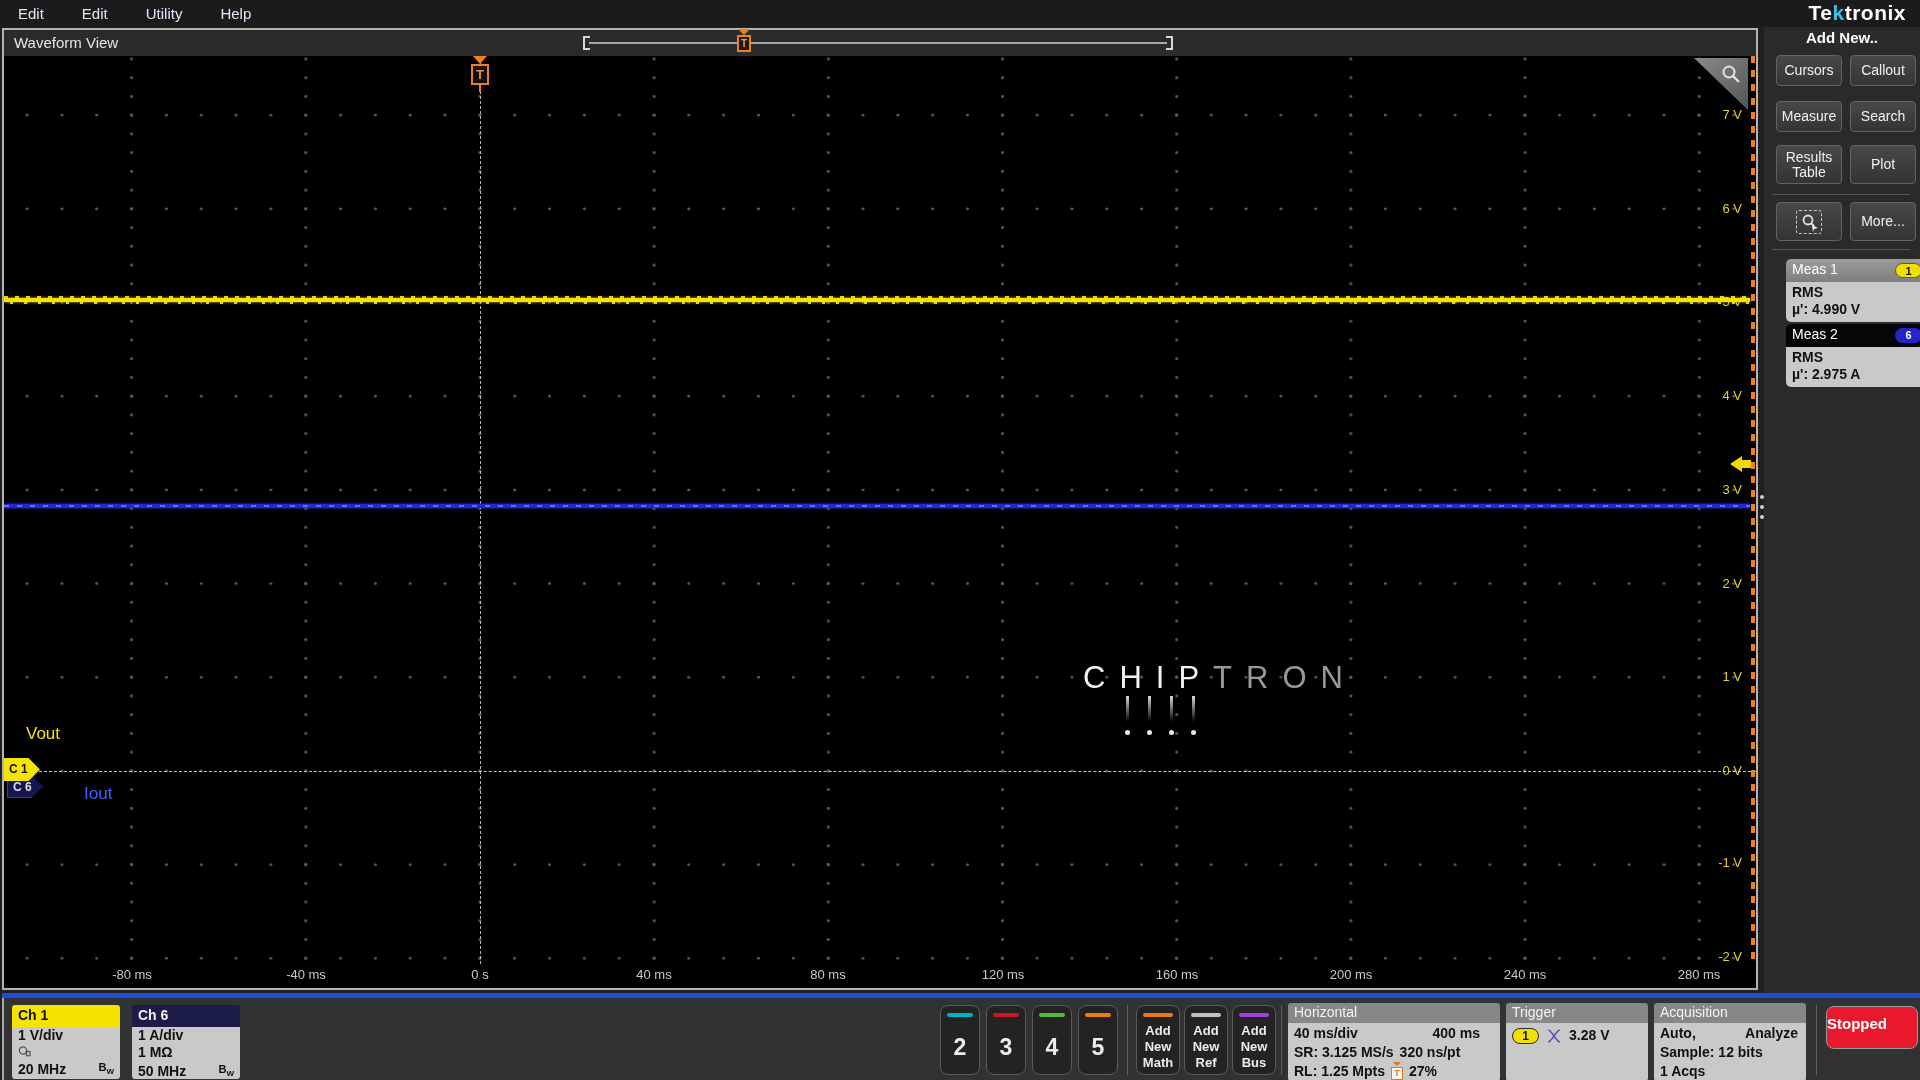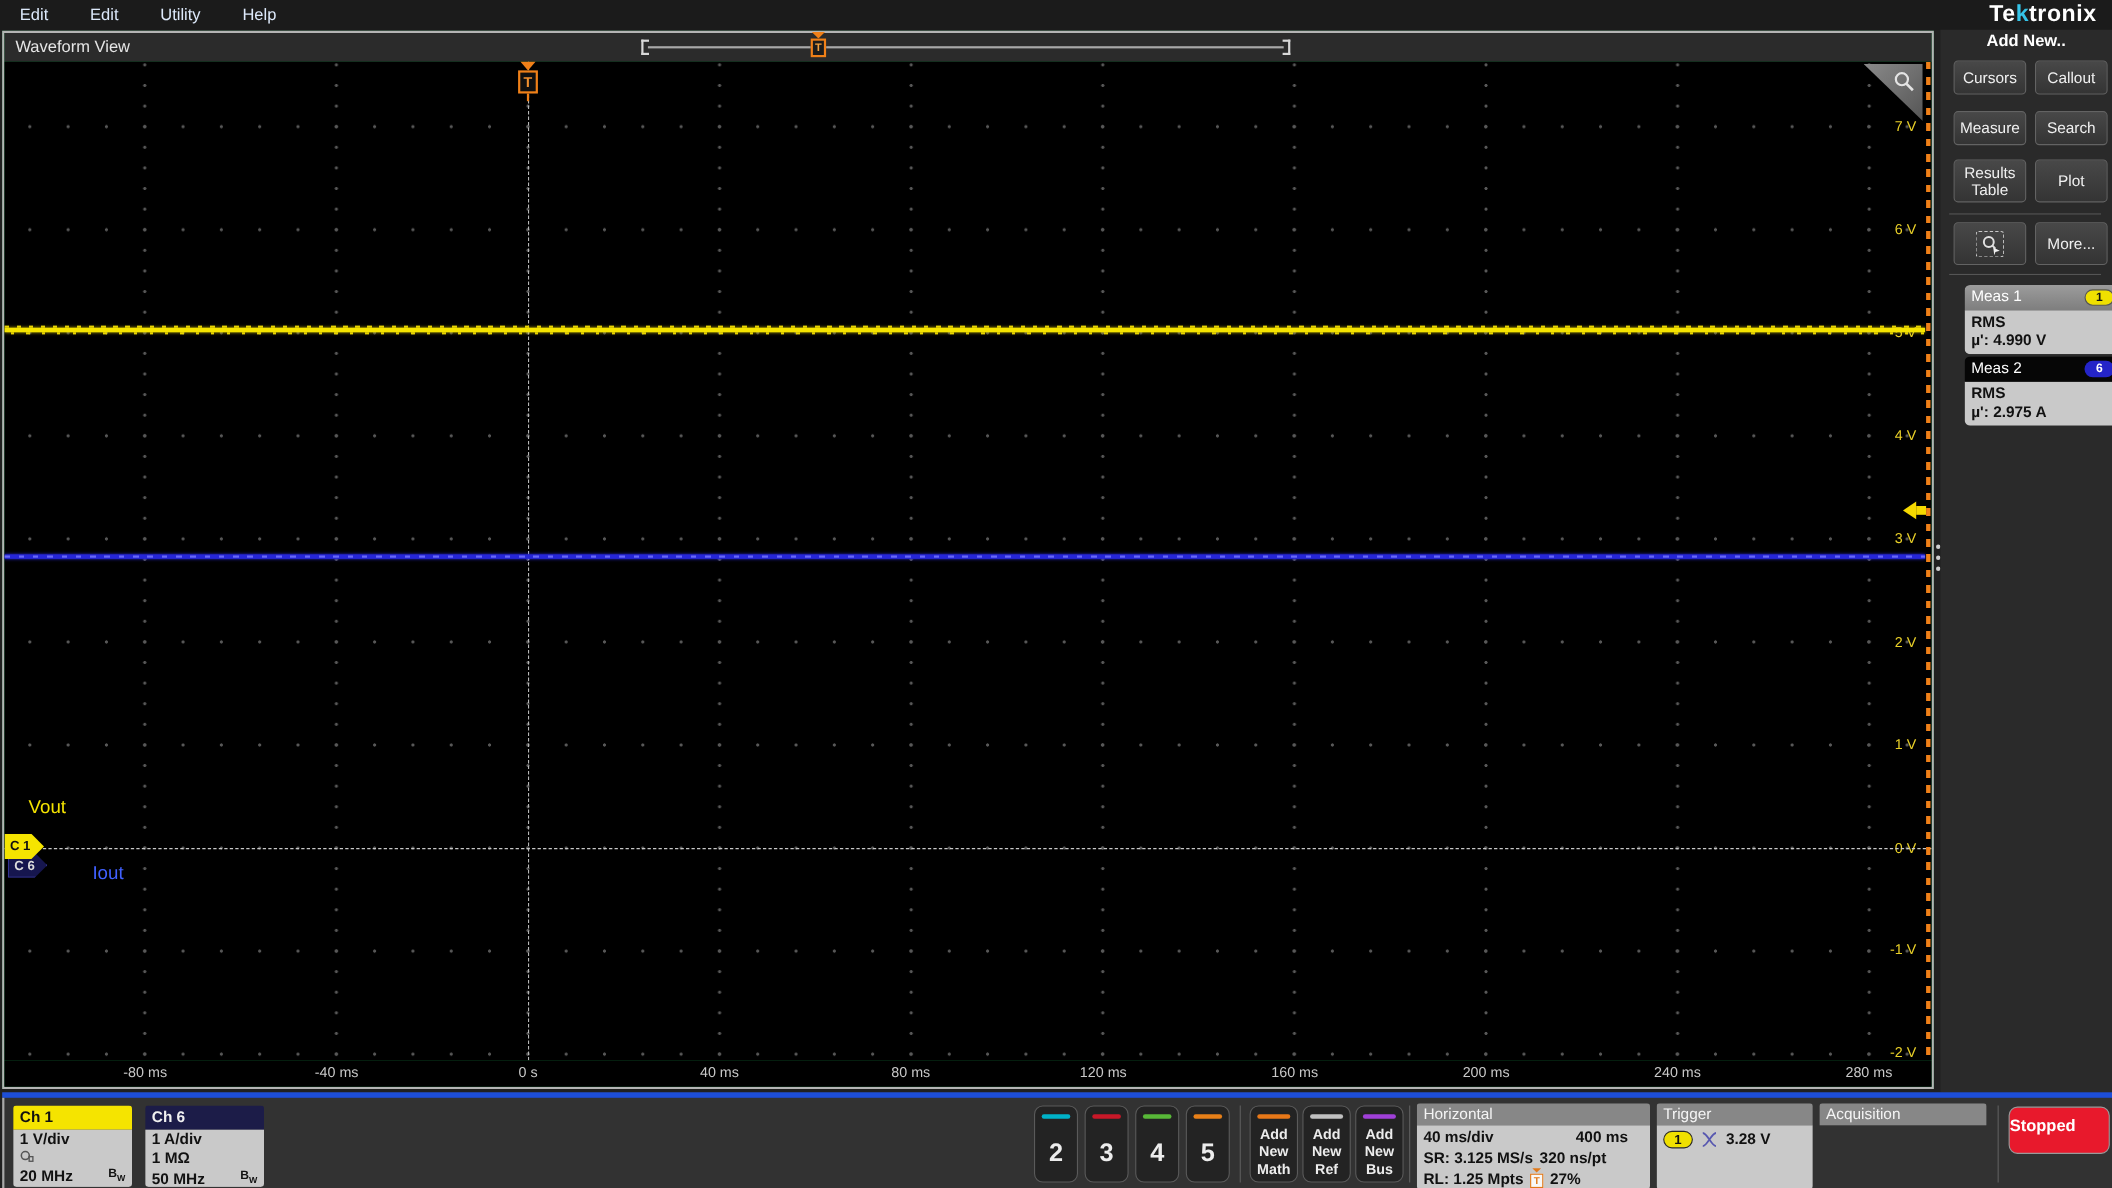--- a/index.html
+++ b/index.html
@@ -202,20 +202,31 @@
     </div>
 
     <div class="edgedash"></div>
 
     <div class="chtag c6">C 6</div>
     <div class="chtag c1">C 1</div>
 
     <span class="wavelabel vout">Vout</span>
     <span class="wavelabel iout">Iout</span>
 
+    <div class="watermark">
+      <span class="p1">CHIP</span><span class="p2">TRON</span>
+      <div class="wm-drip" style="left:43px"></div>
+      <div class="wm-drip" style="left:65px"></div>
+      <div class="wm-drip" style="left:87px"></div>
+      <div class="wm-drip" style="left:109px"></div>
+      <div class="wm-dot" style="left:41.5px"></div>
+      <div class="wm-dot" style="left:63.5px"></div>
+      <div class="wm-dot" style="left:85.5px"></div>
+      <div class="wm-dot" style="left:107.5px"></div>
+    </div>
   </div>
 
   <div class="xaxis">
     <span class="xlab" style="left:98px">-80 ms</span>
     <span class="xlab" style="left:272px">-40 ms</span>
     <span class="xlab" style="left:446px">0 s</span>
     <span class="xlab" style="left:620px">40 ms</span>
     <span class="xlab" style="left:794px">80 ms</span>
     <span class="xlab" style="left:969px">120 ms</span>
     <span class="xlab" style="left:1143px">160 ms</span>
@@ -366,18 +377,26 @@
         <svg width="18" height="16" viewBox="0 0 18 16">
           <path d="M3 2 C7 2 11 14 15 14 M15 2 C11 2 7 14 3 14" fill="none" stroke="#5858b0" stroke-width="1.6"></path>
         </svg>
         <span>3.28 V</span>
       </div>
     </div>
   </div>
 
   <div class="panel" style="left:1652px; width:152px">
     <div class="head">Acquisition</div>
+    <div class="pbody">
+      <div class="row">
+        <span>Auto,</span>
+        <span class="right" style="padding-right:2px">Analyze</span>
+      </div>
+      <div>Sample: 12 bits</div>
+      <div>1 Acqs</div>
+    </div>
   </div>
 
   <div class="vsep" style="left:1814px"></div>
 
   <div class="stopped">Stopped</div>
 </div>
 
 </body></html>

